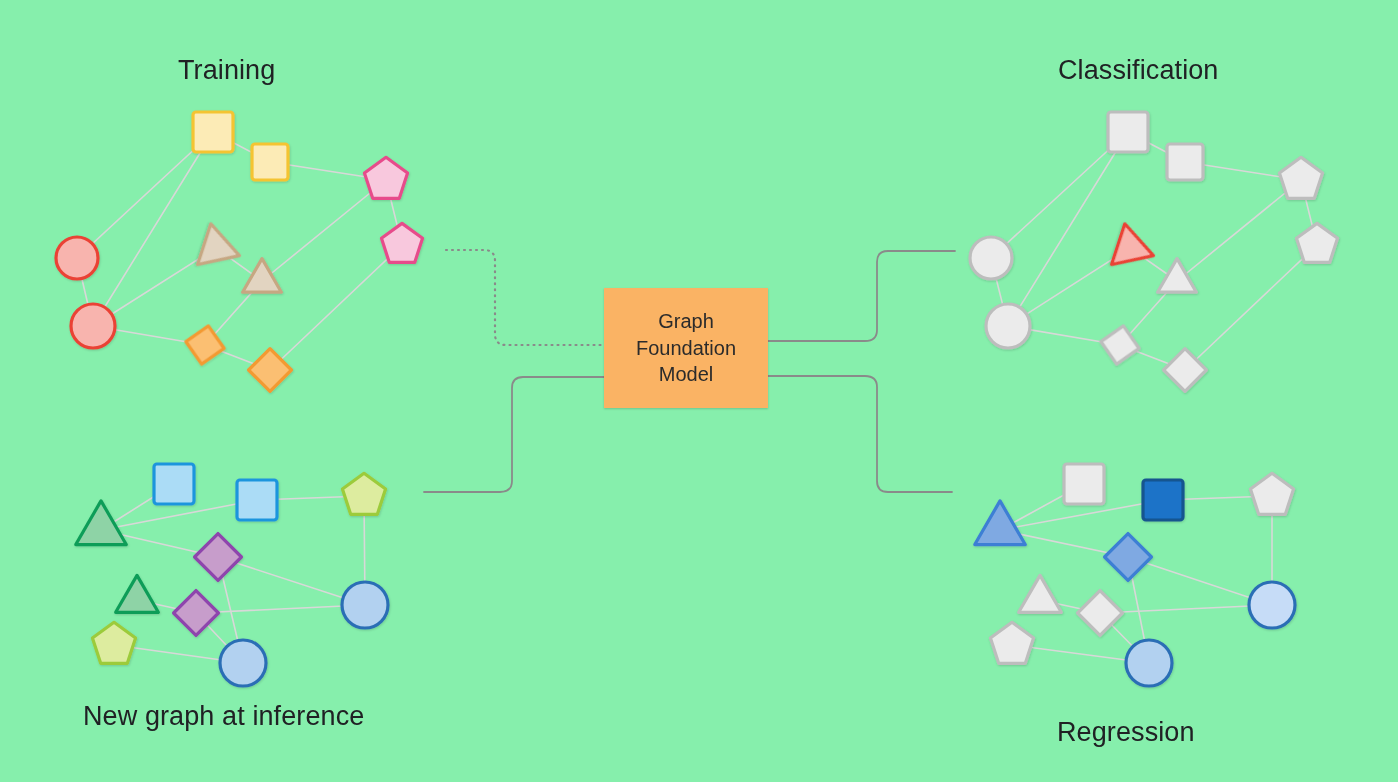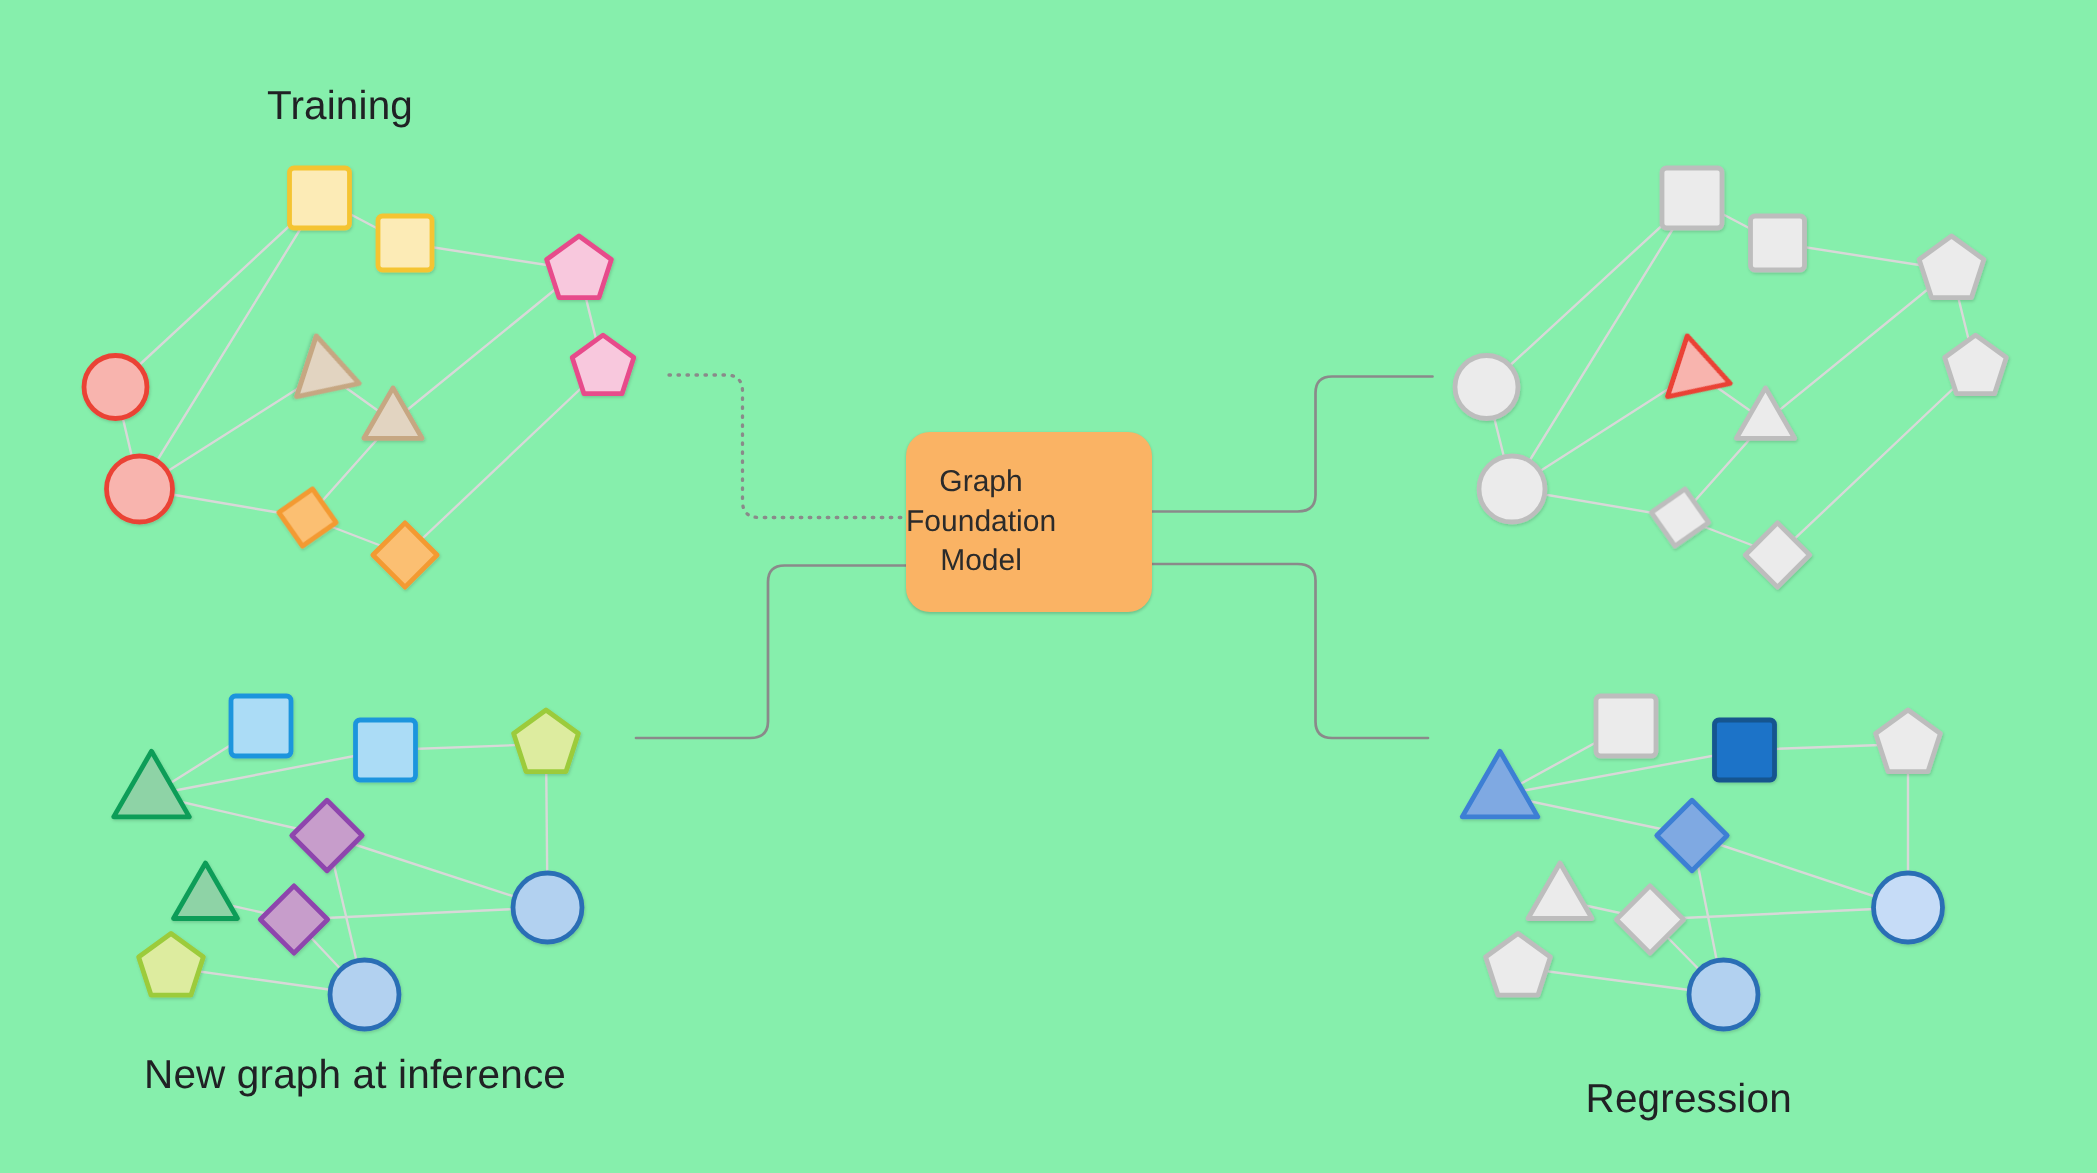--- a/index.html
+++ b/index.html
@@ -27,35 +27,35 @@
   .panel-label {
     position: absolute;
     font-family: "Liberation Sans", sans-serif;
     font-size: 27px;
     color: #202124;
     white-space: nowrap;
     letter-spacing: 0.1px;
   }
   #label-training   { left: 178px; top: 55px; }
   #label-classification { left: 1058px; top: 55px; }
-  #label-inference  { left: 96px;  top: 701px; }
+  #label-inference  { left: 83px;  top: 701px; }
   #label-regression { left: 1057px; top: 717px; }
 
   .gfm-box {
     position: absolute;
     left: 604px;
     top: 288px;
     width: 164px;
     height: 120px;
     background: #FAB364;
-    border-radius: 16px;
+    border-radius: 0;
     box-shadow: 0 1px 2px rgba(0,0,0,0.18);
     display: flex;
     align-items: center;
-    justify-content: flex-start;
+    justify-content: center;
   }
   .gfm-box-text {
     font-family: "Liberation Sans", sans-serif;
     font-size: 20px;
     line-height: 1.33;
     color: #2b2b2b;
     text-align: center;
     white-space: pre-line;
   }
 </style>
@@ -165,20 +165,21 @@
         <polygon points="1040.00,575.36 1061.34,612.32 1018.66,612.32" fill="#EBEBEB" stroke="#BDBDBD" stroke-width="3.2" stroke-linejoin="round" filter="url(#softshadow)"></polygon>
         <polygon points="1100.00,590.56 1122.44,613.00 1100.00,635.44 1077.56,613.00" fill="#EBEBEB" stroke="#BDBDBD" stroke-width="3.2" stroke-linejoin="round" filter="url(#softshadow)"></polygon>
         <polygon points="1012.00,622.32 1033.57,637.99 1025.33,663.35 998.67,663.35 990.43,637.99" fill="#EBEBEB" stroke="#BDBDBD" stroke-width="3.2" stroke-linejoin="round" filter="url(#softshadow)"></polygon>
         <circle cx="1272" cy="605" r="23" fill="#C6DCF7" stroke="#2C6EB5" stroke-width="3.2" stroke-linejoin="round" filter="url(#softshadow)"></circle>
         <circle cx="1149" cy="663" r="23" fill="#B2D1F0" stroke="#2C6EB5" stroke-width="3.2" stroke-linejoin="round" filter="url(#softshadow)"></circle>
       </g>
   </svg>
 
   <div class="panel-label" id="label-training">Training</div>
 
+  <div class="panel-label" id="label-classification">Classification</div>
 
   <div class="panel-label" id="label-inference">New graph at inference</div>
 
   <div class="panel-label" id="label-regression">Regression</div>
 
   <div class="gfm-box">
     <div class="gfm-box-text">Graph
 Foundation
 Model</div>
   </div>

